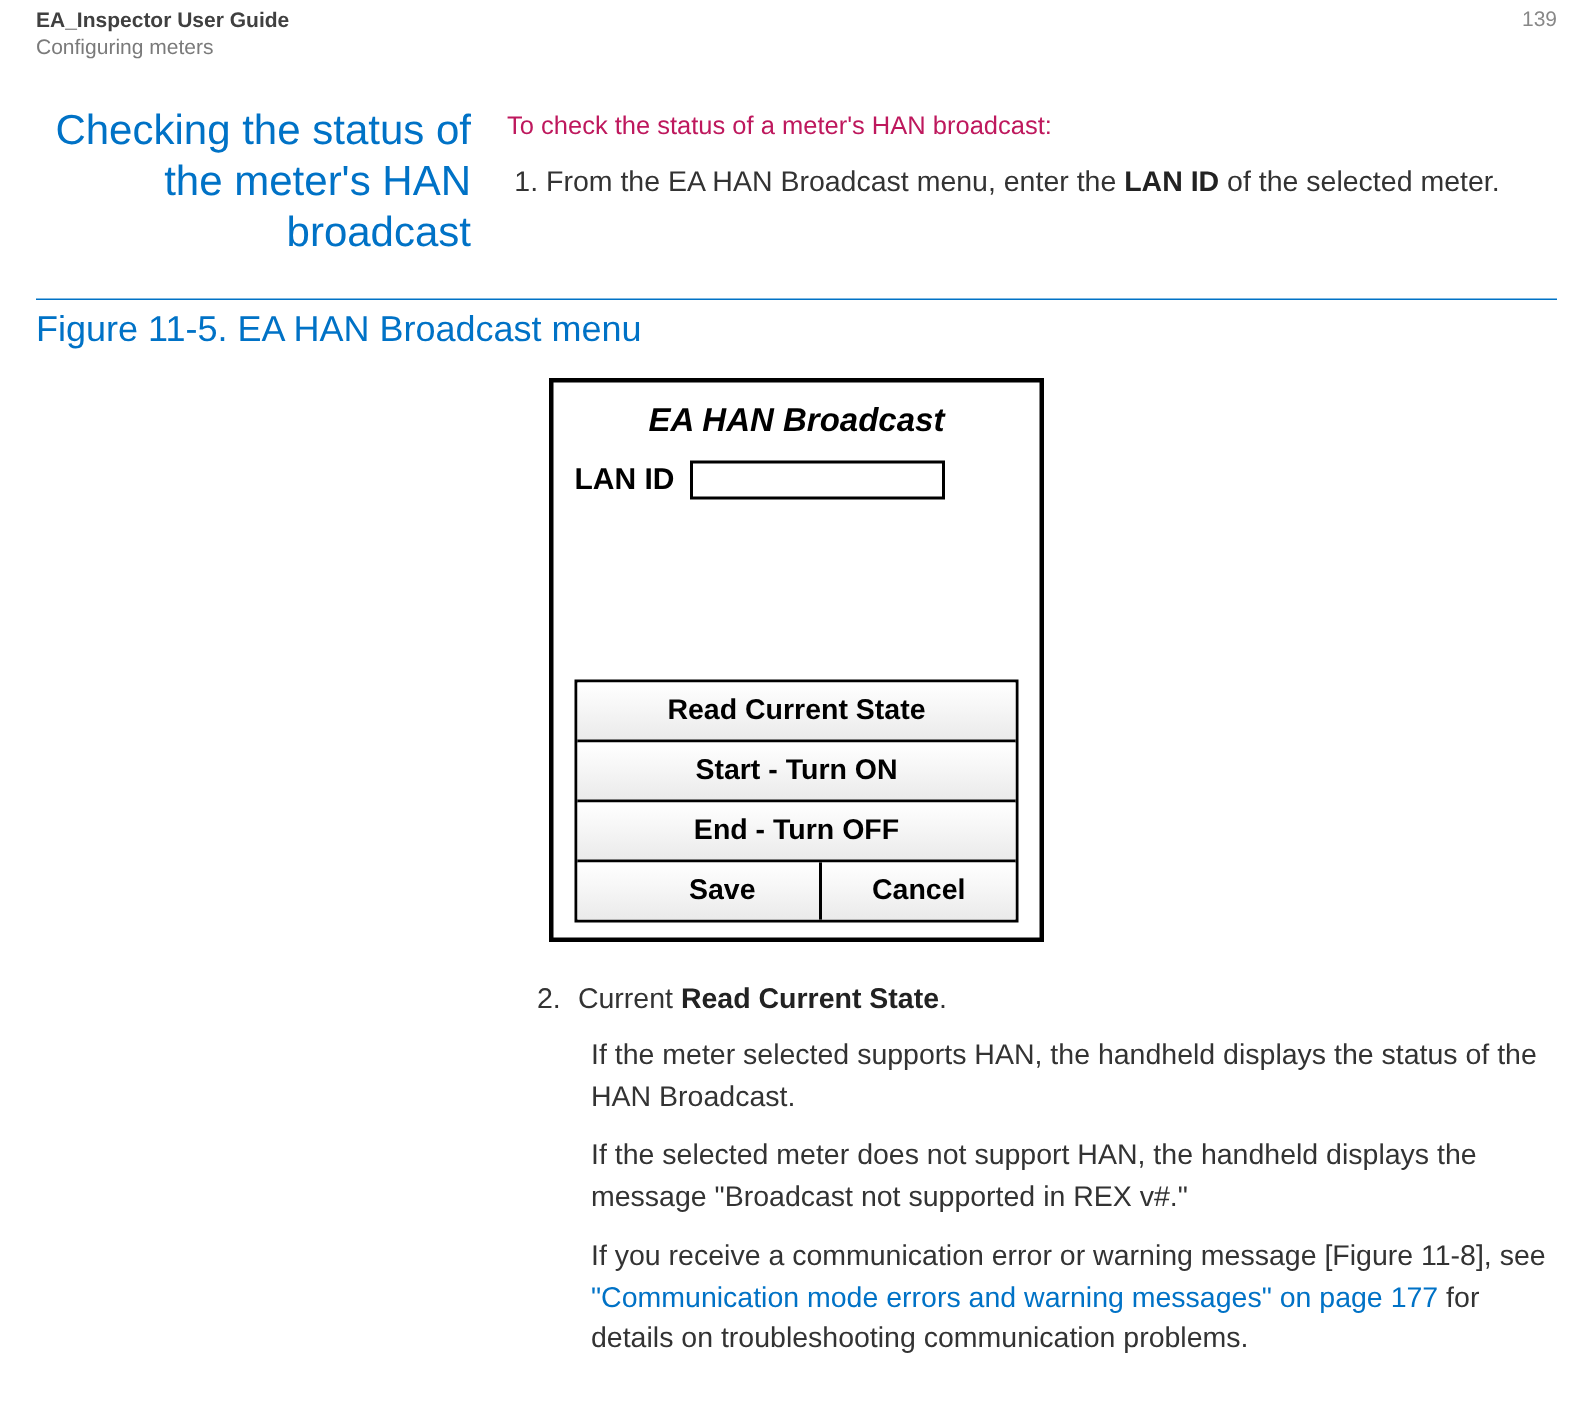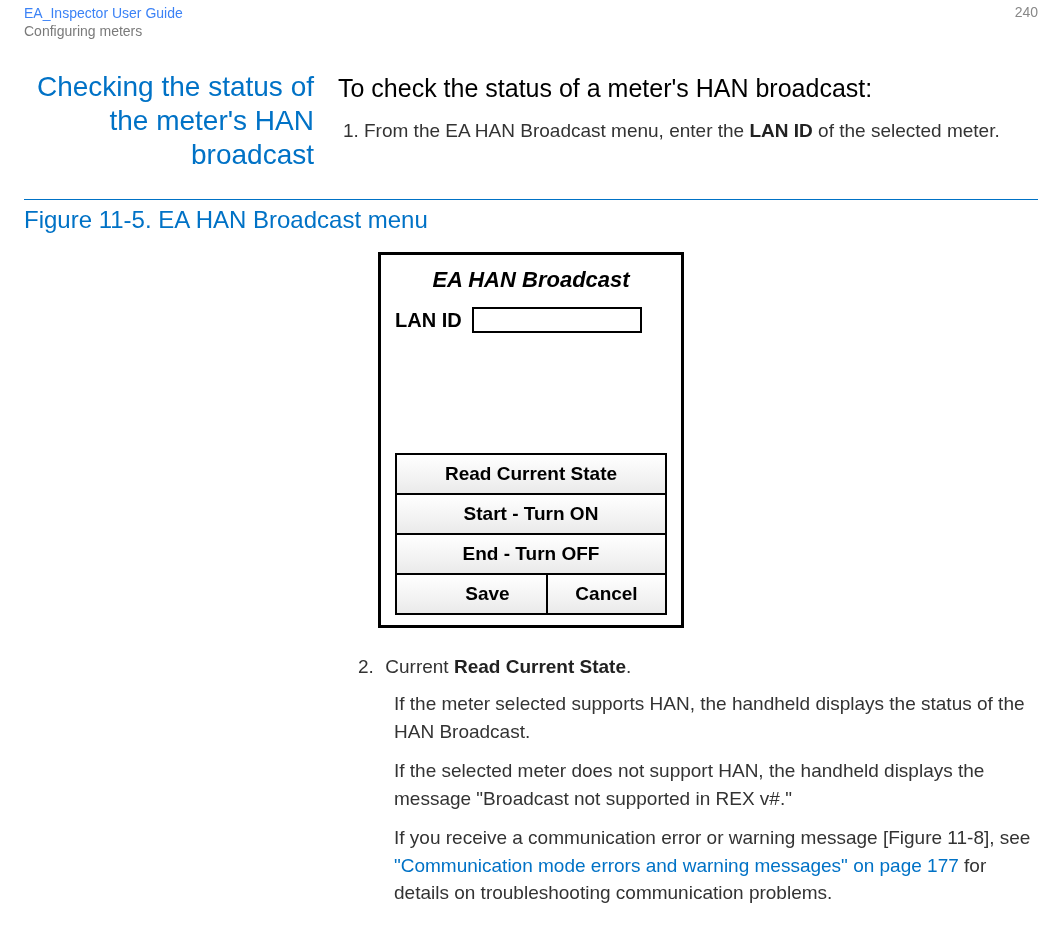--- a/index.html
+++ b/index.html
@@ -17,21 +17,21 @@
     box-sizing: border-box;
   }
   .running-head {
     display: flex;
     justify-content: space-between;
     font-size: 14px;
     color: #6a6a6a;
     padding-top: 4px;
   }
   .running-left { line-height: 1.3; }
-  .running-title { font-weight: 400; color:#3b82f6;}
+  .running-title { font-weight: 700; color:#404040;}
   .running-sub { color:#7a7a7a; }
   .page-number { color:#888; font-size:14px; margin-left: 260px;}
   
   .two-col {
     display: flex;
     margin-top: 30px;
   }
   .side-col {
     flex: 0 0 310px;
     text-align: right;
@@ -42,22 +42,22 @@
     flex: 1;
     padding-left: 4px;
   }
   .section-head {
     color: #0072c6;
     font-size: 28px;
     line-height: 1.2;
     font-weight: 300;
   }
   .intro {
-    font-size: 25px;
-    color:#000000;
+    font-size: 17px;
+    color:#be185d;
     margin-top: 4px;
   }
   ol.steps {
     margin: 14px 0 0 0;
     padding-left: 26px;
     font-size: 19px;
     color:#333;
   }
   ol.steps li { margin-bottom: 6px; line-height:1.45;}
   .bold { font-weight: 600; color:#222;}
@@ -75,21 +75,21 @@
     margin-left: -24px;
     padding-left: 24px;
   }
   
   .device-wrap {
     display:flex;
     justify-content:center;
     margin: 6px 0 28px 0;
   }
   .device {
-    width: 306px;
+    width: 330px;
     border: 3px solid #000;
     padding: 12px 10px 10px 10px;
     box-sizing: border-box;
     font-family: Arial, Helvetica, sans-serif;
     color:#000;
     background:#fff;
   }
   .device-title {
     text-align: center;
     font-weight: 700;
@@ -154,21 +154,21 @@
 </style>
 </head>
 <body>
 
 <div class="page">
   <div class="running-head">
     <div class="running-left">
       <div class="running-title">EA_Inspector User Guide</div>
       <div class="running-sub">Configuring meters</div>
     </div>
-    <div class="page-number">240</div>
+    <div class="page-number">139</div>
   </div>
 
   <div class="two-col">
     <div class="side-col">
       <div class="section-head">Checking the status of the meter's HAN broadcast</div>
     </div>
     <div class="main-col">
       <div class="intro">To check the status of a meter's HAN broadcast:</div>
       <ol class="steps">
         <li>

